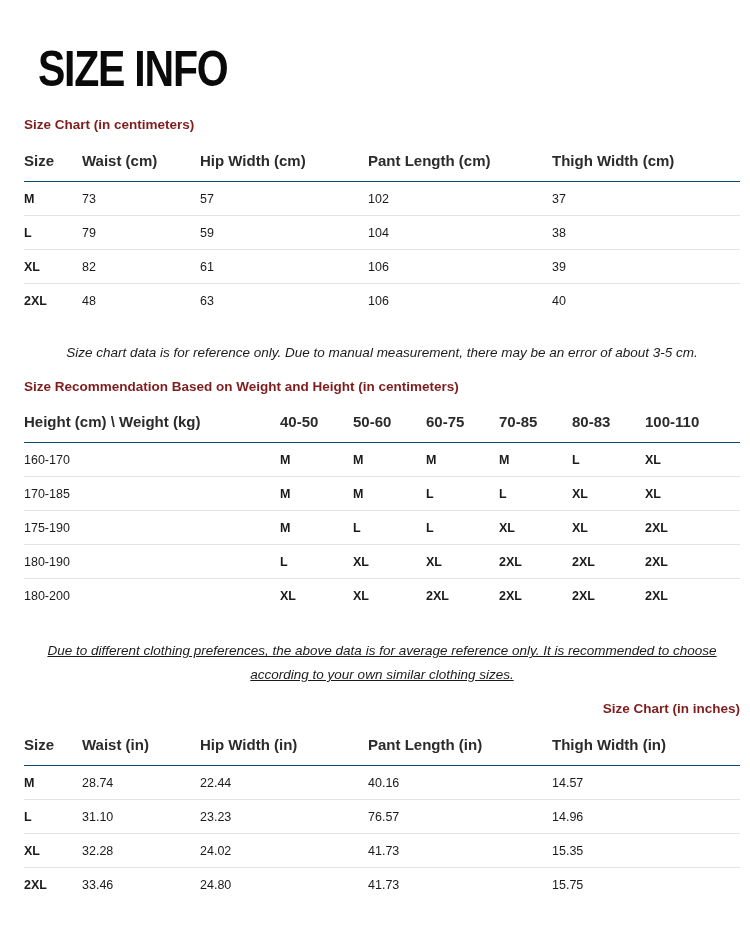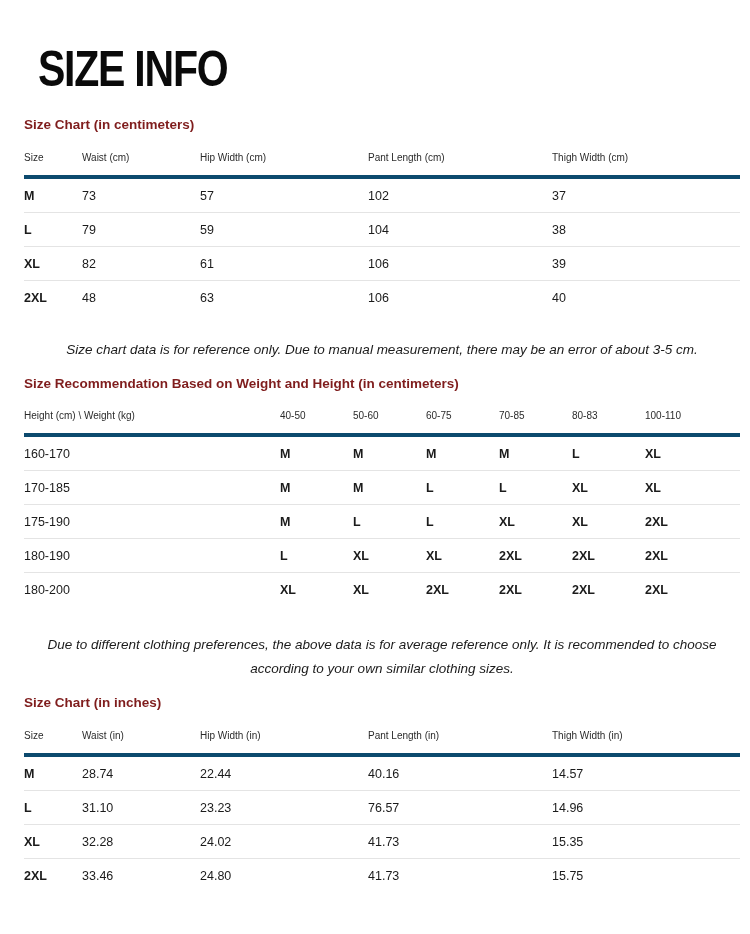--- a/index.html
+++ b/index.html
@@ -32,34 +32,34 @@
   }
   .section-heading {
     font-size: 13.5px;
     font-weight: 700;
     line-height: 1.4;
     margin: 0;
     color: #7f1d1d;
   }
   #heading-cm   { margin-top: 22px; }
   #heading-rec  { margin-top: 13px; }
-  #heading-in   { margin-top: 13px; }
+  #heading-in   { margin-top: 13px; text-align: right; }
 
   table {
     border-collapse: collapse;
     width: 100%;
     table-layout: fixed;
   }
   th {
     text-align: left;
-    font-weight: 400;
-    font-size: 10px;
+    font-weight: 700;
+    font-size: 15px;
     color: #2b2b2b;
     padding: 17px 0 12px 0;
-    border-bottom: 4px solid #0c4a6e;
+    border-bottom: 1px solid #0c4a6e;
     white-space: nowrap;
     overflow: hidden;
   }
   td {
     font-size: 12.5px;
     font-weight: 400;
     padding: 10px 0 9px 0;
     border-bottom: 1px solid #e4e4e4;
     white-space: nowrap;
     overflow: hidden;
@@ -83,21 +83,21 @@
   .table-weight td:not(:first-child) { font-weight: 600; }
 
   .size-note {
     font-style: italic;
     font-size: 13.5px;
     line-height: 1.75;
     margin: 24px 0 0 0;
     color: #1b1b1b;
     text-align: center;
   }
-  #note-rec { margin-top: 27px; }
+  #note-rec { margin-top: 27px; text-decoration: underline; }
 </style>
 </head>
 <body>
 
 <div class="page">
 
   <h1 class="page-title">SIZE INFO</h1>
 
   <h2 class="section-heading" id="heading-cm">Size Chart (in centimeters)</h2>
 

